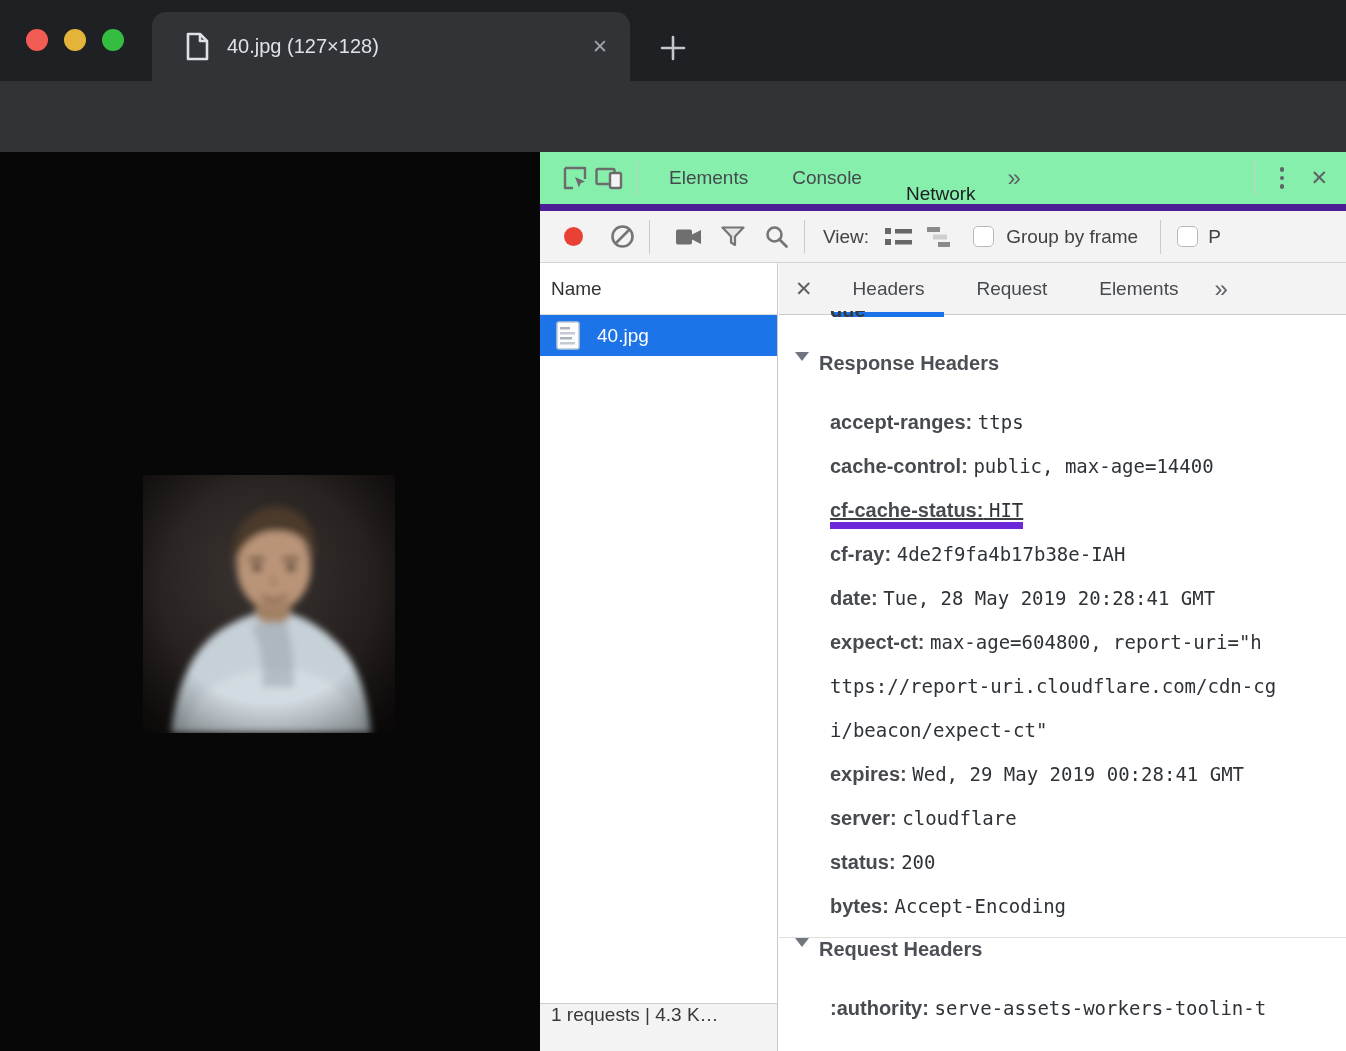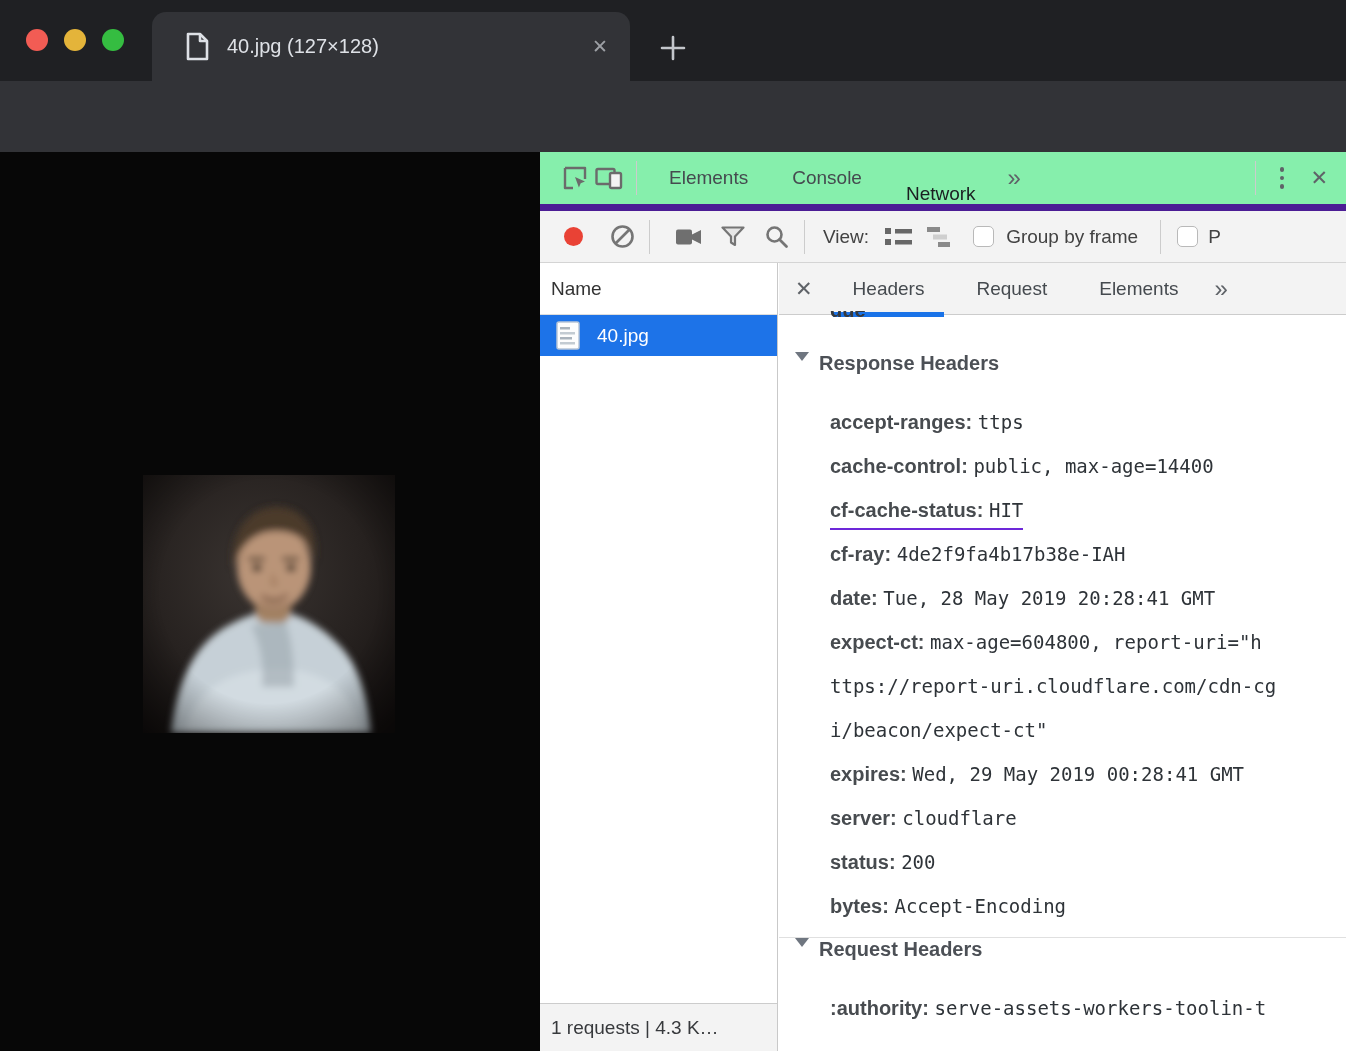--- a/index.html
+++ b/index.html
@@ -56,39 +56,39 @@
   .checkbox { width:21px; height:21px; border-radius:5px; border:1.5px solid #b9b9b9; background:#fff; flex:0 0 auto; }
   .tb-label { color:#424242; margin:18px 12px; }
   
   .dt-main { position:absolute; left:0; top:111px; width:806px; height:788px; }
   .name-panel { position:absolute; left:0; top:0; width:238px; height:788px; background:#fff; border-right:1px solid #c9c9c9; }
   .name-header { height:52px; border-bottom:1px solid #ddd; display:flex; align-items:center; padding-left:11px; color:#333; }
   .req-row { height:41px; background:#1d73e8; color:#fff; display:flex; align-items:center; }
   .req-doc { margin-left:16px; flex:0 0 auto; }
   .req-name { margin-left:17px; }
   .summary-bar { position:absolute; left:0; bottom:0; width:237px; height:48px; background:#f3f3f3;
-                 border-top:1px solid #ccc; display:flex; align-items:center; padding-left:11px; color:#37393c; }
+                 border-top:1px solid #ccc; display:flex; padding-left:11px; color:#37393c; }
   .detail-panel { position:absolute; left:239px; top:0; width:567px; height:788px; }
   .detail-tabs { position:relative; height:52px; background:#f3f3f3; border-bottom:1px solid #ccc;
                  display:flex; align-items:center; overflow:visible; white-space:nowrap; z-index:2; }
   .detail-tabs .x-glyph { padding:0 14px 0 16px; }
   .d-tab { position:relative; height:52px; display:flex; align-items:center; padding:0 26px; color:#454a4f; }
   .d-tab.selected::after { content:""; position:absolute; left:6px; right:6px; bottom:-2px; height:5px; background:#1a73e8; }
   .scroll-artifact { position:absolute; left:51px; bottom:-8px; height:11px; overflow:hidden; z-index:3; }
   .scroll-artifact span { display:block; margin-top:-12px; font-weight:bold; font-size:20px; color:#36393d; }
   .detail-content { position:absolute; left:0; top:52px; width:567px; height:736px; background:#fff; overflow:hidden; }
   .section-title { display:flex; align-items:flex-start; margin:37px 0 0 16px; height:44px;
                    font-weight:bold; font-size:20px; color:#4c5056; }
   .tri-down { width:0; height:0; border-left:7px solid transparent; border-right:7px solid transparent;
               border-top:9px solid #6f7680; margin-right:10px; }
   .hdr-list { margin:4px 0 0 51px; padding-right:10px; }
   .hdr-row { line-height:44px; font-size:20px; }
   .hdr-key { font-weight:bold; color:#474b4f; }
   .hdr-val { font-family:"DejaVu Sans Mono", monospace; font-size:19px; color:#2e3338; white-space:pre-wrap; }
-  .hdr-row.hl .hdr-line { border-bottom:2px solid #6d28d9; padding-bottom:7px; }
+  .hdr-row.hl .hdr-line { border-bottom:7px solid #6d28d9; padding-bottom:1px;text-decoration:underline; }
   .sect-sep { border:none; border-top:1px solid #e0e0e0; margin:9px 0 0 0; }
   .rq-title { margin-top:0; }
   svg { display:block; }
 </style>
 </head>
 <body>
 
 <div id="window">
 
   <div class="titlebar">

